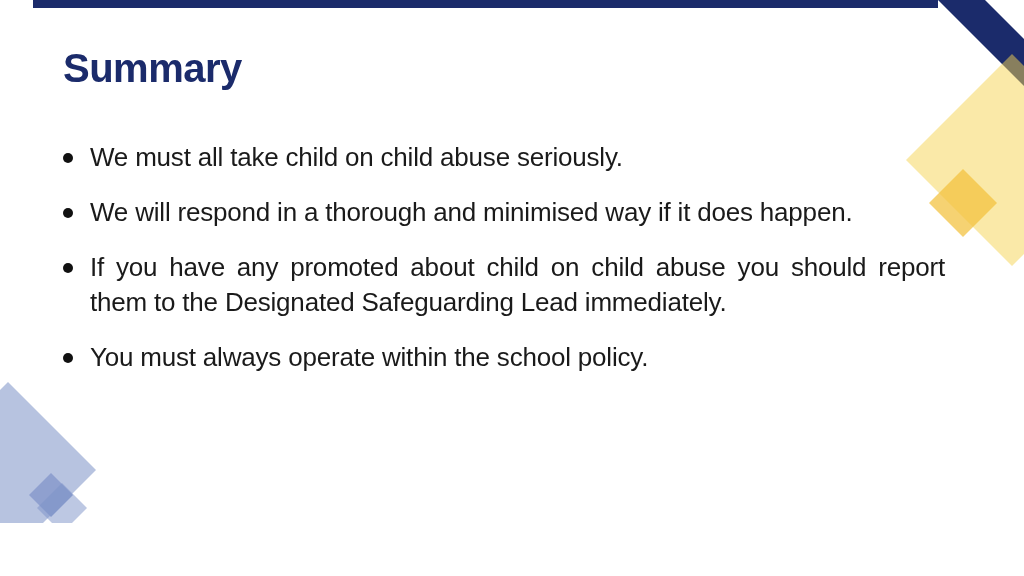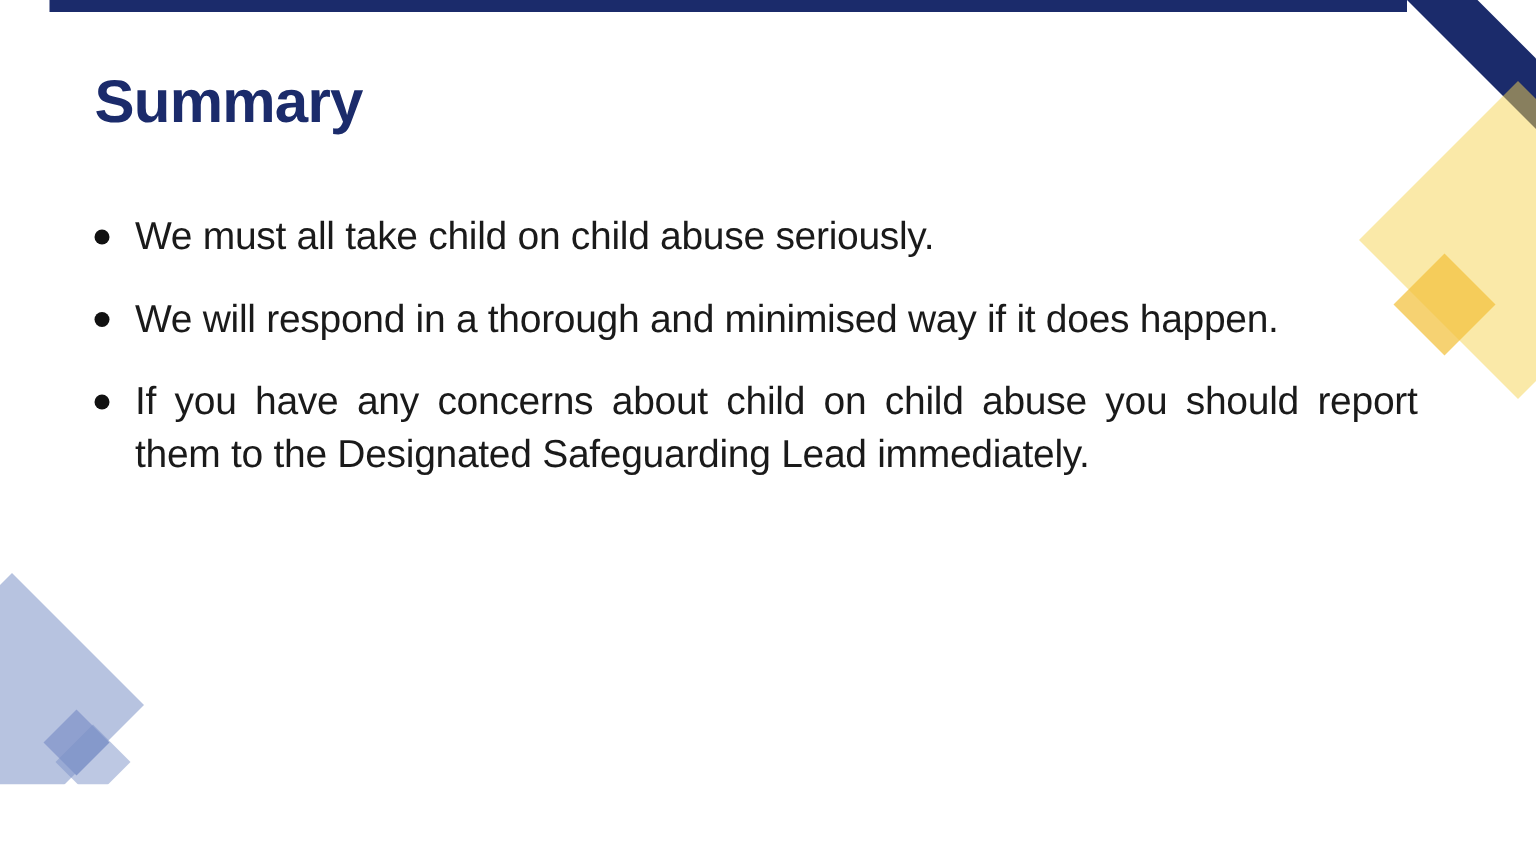--- a/index.html
+++ b/index.html
@@ -96,17 +96,21 @@
     <li class="bullet-item">
       <span class="dot"></span>
       <span>We must all take child on child abuse seriously.</span>
     </li>
     <li class="bullet-item">
       <span class="dot"></span>
       <span>We will respond in a thorough and minimised way if it does happen.</span>
     </li>
     <li class="bullet-item">
       <span class="dot"></span>
-      <span>If you have any concerns about child on child abuse you should report them to the Designated Safeguarding Lead immediately.</span>
+      <span>If you have any promoted about child on child abuse you should report them to the Designated Safeguarding Lead immediately.</span>
+    </li>
+    <li class="bullet-item">
+      <span class="dot"></span>
+      <span>You must always operate within the school policy.</span>
     </li>
   </ul>
 
 </div>
 
 </body></html>

